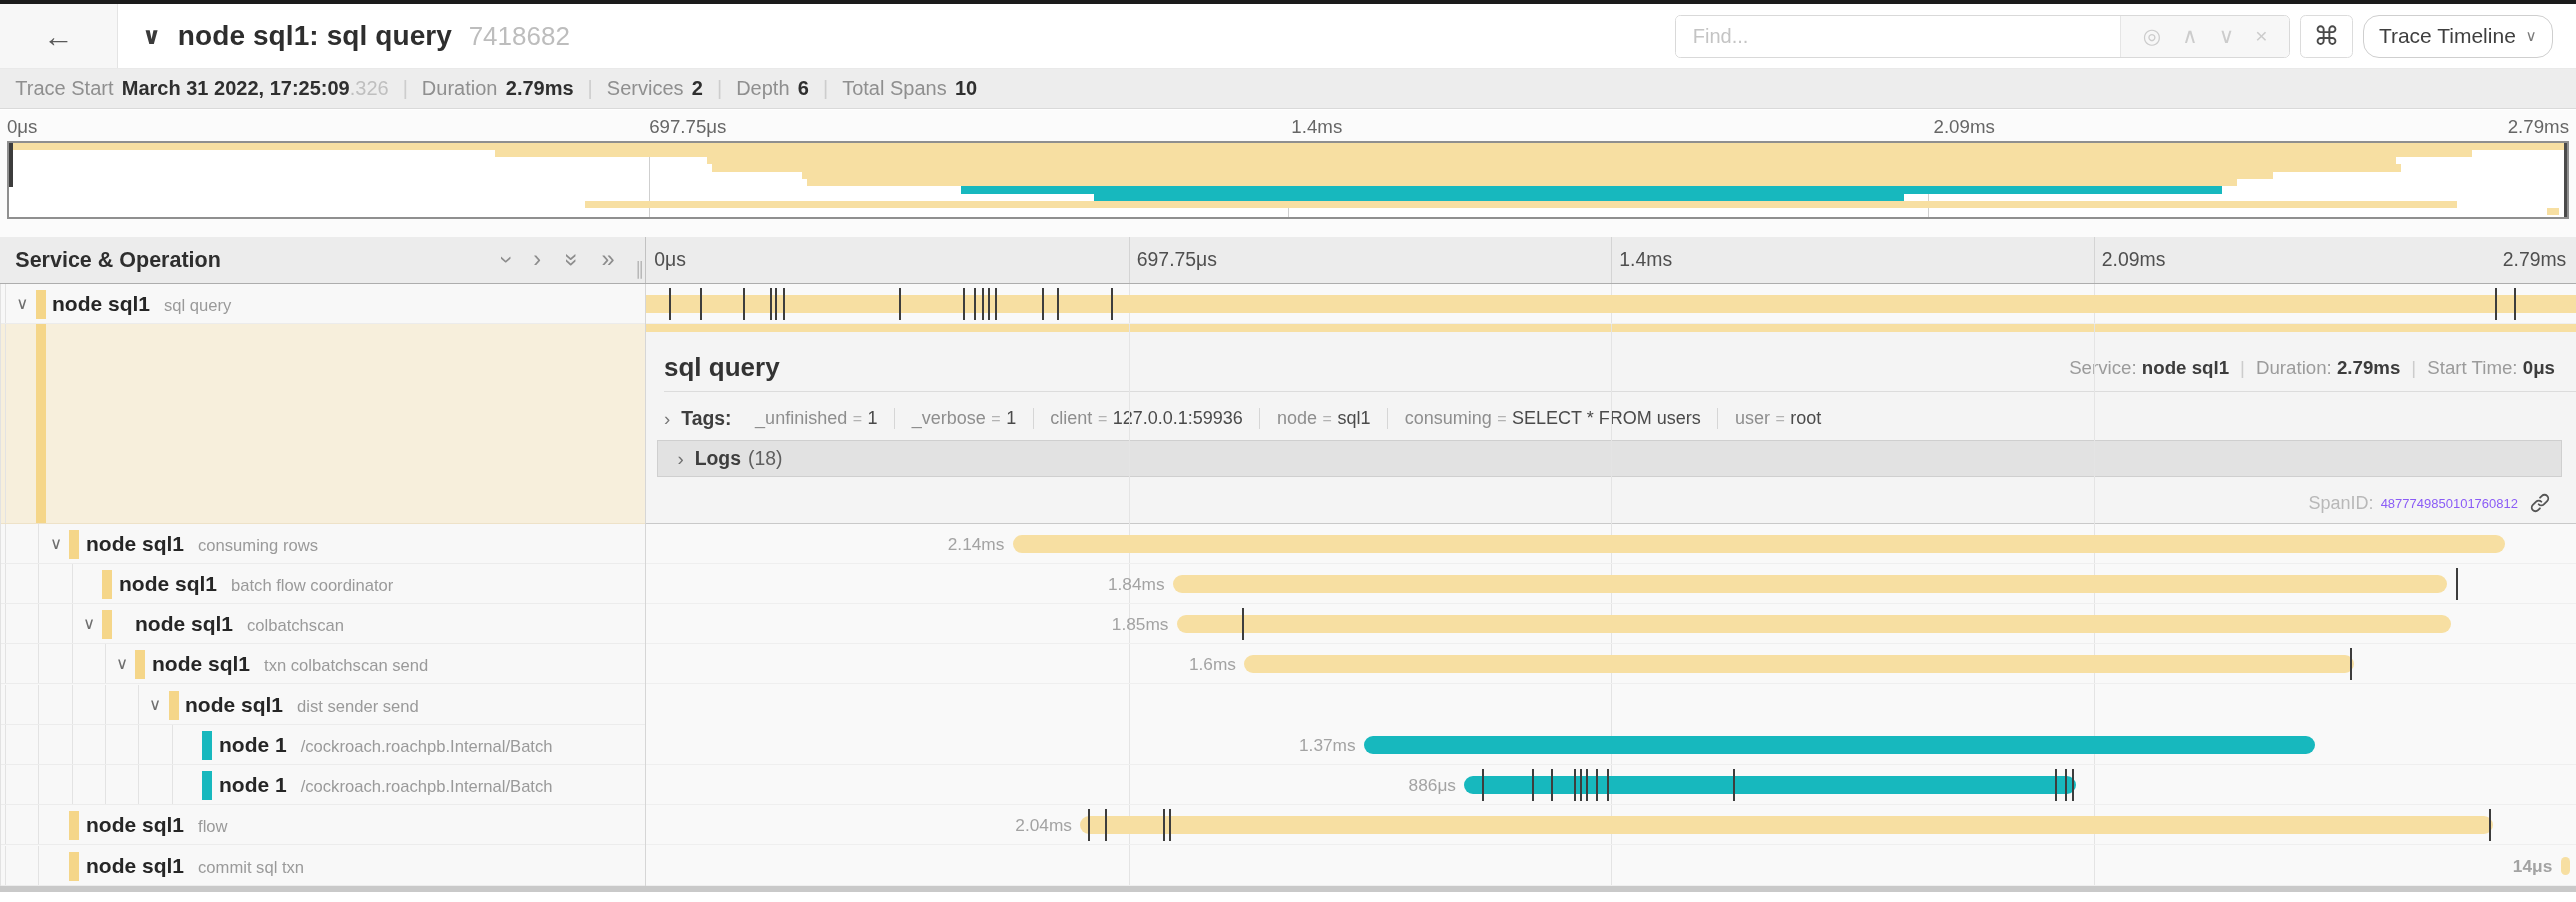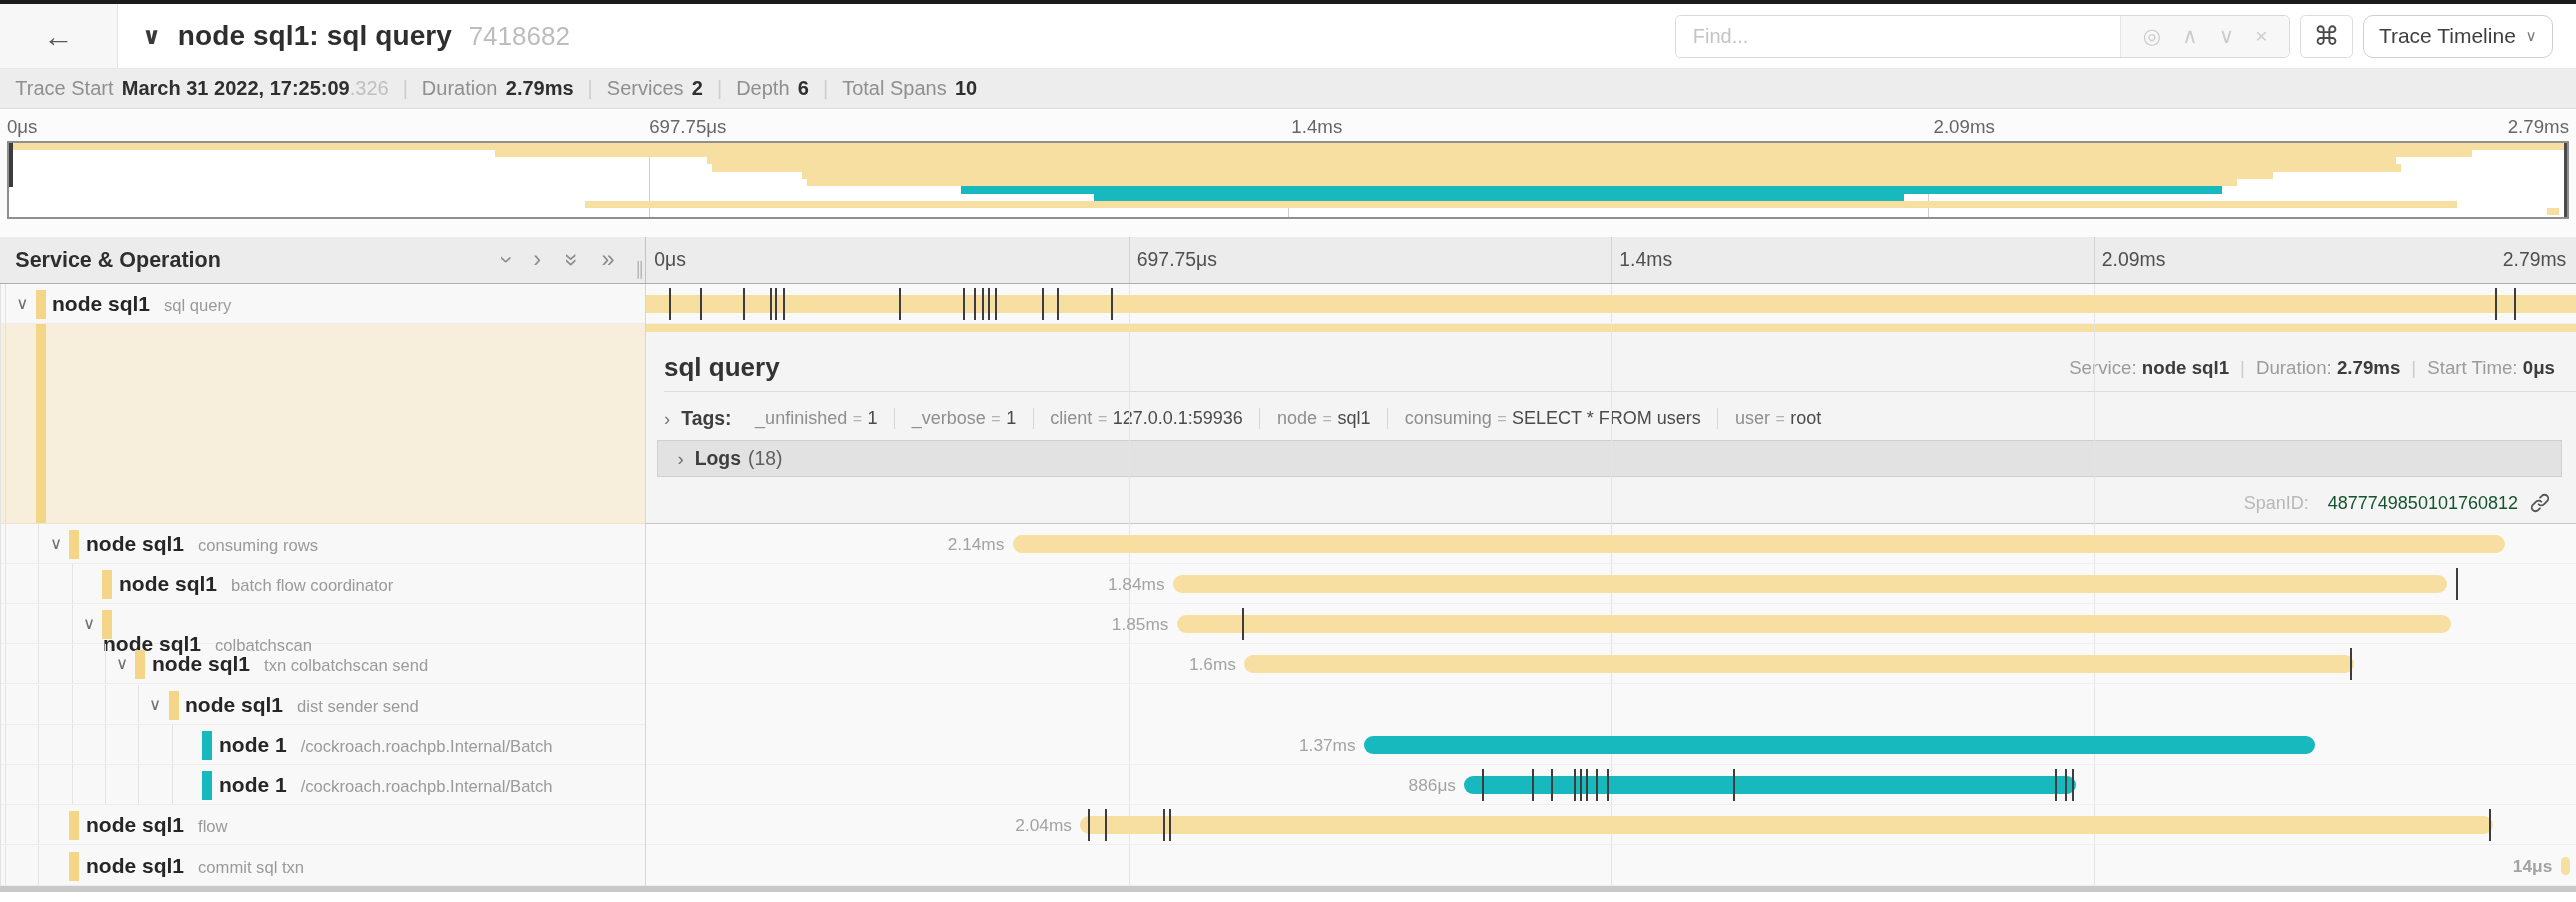--- a/index.html
+++ b/index.html
@@ -17,21 +17,21 @@
   #title-chevron { font-size:23.6px; font-weight:700; color:#3a3a3a; }
   #page-title { font-size:28px; font-weight:700; color:#2e2e2e; letter-spacing:0.1px; }
   #trace-id { font-size:26px; color:#bdbdbd; font-weight:400; }
   #header-controls { position:absolute; right:23px; top:0; height:100%; display:flex; align-items:center; }
   #find-group { display:flex; height:43px; border:0.7px solid #d9d9d9; border-radius:5.5px; overflow:hidden; background:#fff; }
   #find-input { width:444px; height:100%; border:none; outline:none; padding:0 16.6px; font-size:20px; color:#444; font-family:inherit; background:#fff; }
   #find-input::placeholder { color:#c4c4c4; }
   #find-suffix { width:169px; background:#f7f7f7; border-left:0.7px solid #e5e5e5; display:flex; align-items:center; justify-content:space-around; padding:0 11px; }
   .find-ico { font-size:21px; color:#cccccc; }
   #shortcut-btn { margin-left:9.7px; width:53px; height:43px; border:0.7px solid #dcdcdc; border-radius:5.5px; background:#fff; display:flex; align-items:center; justify-content:center; font-size:26px; color:#4a4a4a; }
-  #view-btn { margin-left:9.7px; height:43px; border:0.7px solid #cfcfcf; border-radius:10px; background:#fff; display:flex; align-items:center; padding:0 15.3px; gap:9.7px; }
+  #view-btn { margin-left:9.7px; height:43px; border:0.7px solid #cfcfcf; border-radius:16px; background:#fff; display:flex; align-items:center; padding:0 15.3px; gap:9.7px; }
   #view-btn-label { font-size:21px; color:#3f3f3f; }
   #view-btn-chevron { font-size:15.3px; color:#7a7a7a; }
 
   
   #infobar { position:absolute; left:0; top:69px; width:100%; height:40px; background:#ededed; border-bottom:0.7px solid #dadada; display:flex; align-items:center; padding-left:15.3px; font-size:20px; }
   .ti-label { color:#8f8f8f; margin-right:8.3px; }
   .ti-value { color:#2f2f2f; font-weight:700; }
   .ti-suffix { color:#bfbfbf; font-weight:400; }
   .ti-sep { color:#cdcdcd; margin:0 14px; font-weight:400; }
 
@@ -96,21 +96,21 @@
   .tag-item:first-of-type { border-left:none; }
   .tag-key { font-size:18px; color:#8e8e8e; }
   .tag-eq { font-size:16px; color:#b3b3b3; margin:0 5.5px; }
   .tag-val { font-size:18px; color:#4a4a4a; }
   #logs-strip { position:absolute; left:11px; right:14px; top:116px; height:37px; background:#e2e2e2; border:0.7px solid #cfcfcf; display:flex; align-items:center; padding-left:19.4px; }
   #logs-chevron { font-size:18.7px; color:#707070; margin-right:11px; }
   #logs-label { font-size:19.4px; font-weight:700; color:#3e3e3e; }
   #logs-count { font-size:19.4px; color:#5f5f5f; margin-left:7px; }
   #spanid-row { position:absolute; right:25px; top:164px; height:30.5px; display:flex; align-items:center; }
   #spanid-label { font-size:18px; color:#b8b8b8; margin-right:7px; }
-  #spanid-value { font-size:18px; color:#14532d;margin-left:12px; }
+  #spanid-value { font-size:13px; color:#8b5cf6; }
   #link-icon { margin-left:11px; }
 
   #bottom-strip { position:absolute; left:0; top:602px; width:100%; height:5.5px; background:#c9c9c9; }
 </style>
 </head>
 <body>
 
 <div id="screen">
   <div id="topline"></div>
 
@@ -256,21 +256,21 @@
           <div class="tree-guide" style="left: 71px;"></div>
           <div class="tree-colorbar" style="left: 101px; background: rgb(245, 214, 137);"></div>
           <span class="tree-service" style="left: 118px;">node sql1<span class="tree-op">batch flow coordinator</span></span>
         </div>
         <div class="tree-row" style="top: 320px;">
           <div class="tree-guide" style="left: 4.2px;"></div>
           <div class="tree-guide" style="left: 37px;"></div>
           <div class="tree-guide" style="left: 71px;"></div>
           <span class="tree-chevron" style="left: 82px;">∨</span>
           <div class="tree-colorbar" style="left: 101px; background: rgb(245, 214, 137);"></div>
-          <span class="tree-service" style="left: 102px; margin-top: 20px;">node sql1<span class="tree-op">colbatchscan</span></span>
+          <span class="tree-service" style="left: 134px;">node sql1<span class="tree-op">colbatchscan</span></span>
         </div>
         <div class="tree-row" style="top: 360px;">
           <div class="tree-guide" style="left: 4.2px;"></div>
           <div class="tree-guide" style="left: 37px;"></div>
           <div class="tree-guide" style="left: 71px;"></div>
           <div class="tree-guide" style="left: 104px;"></div>
           <span class="tree-chevron" style="left: 115px;">∨</span>
           <div class="tree-colorbar" style="left: 134px; background: rgb(245, 214, 137);"></div>
           <span class="tree-service" style="left: 151px;">node sql1<span class="tree-op">txn colbatchscan send</span></span>
         </div>

